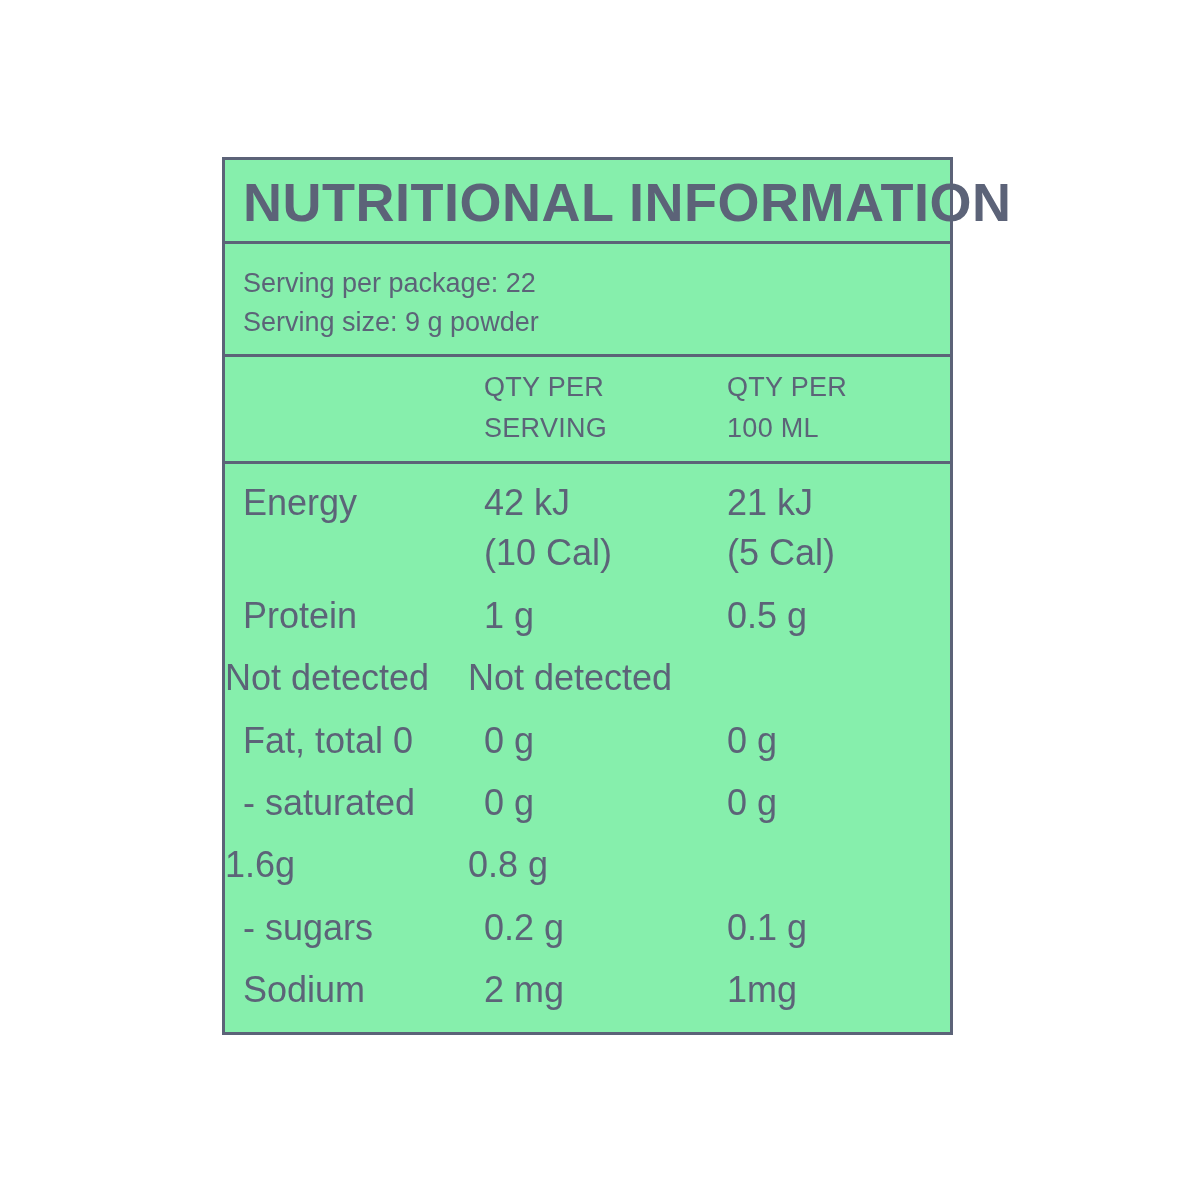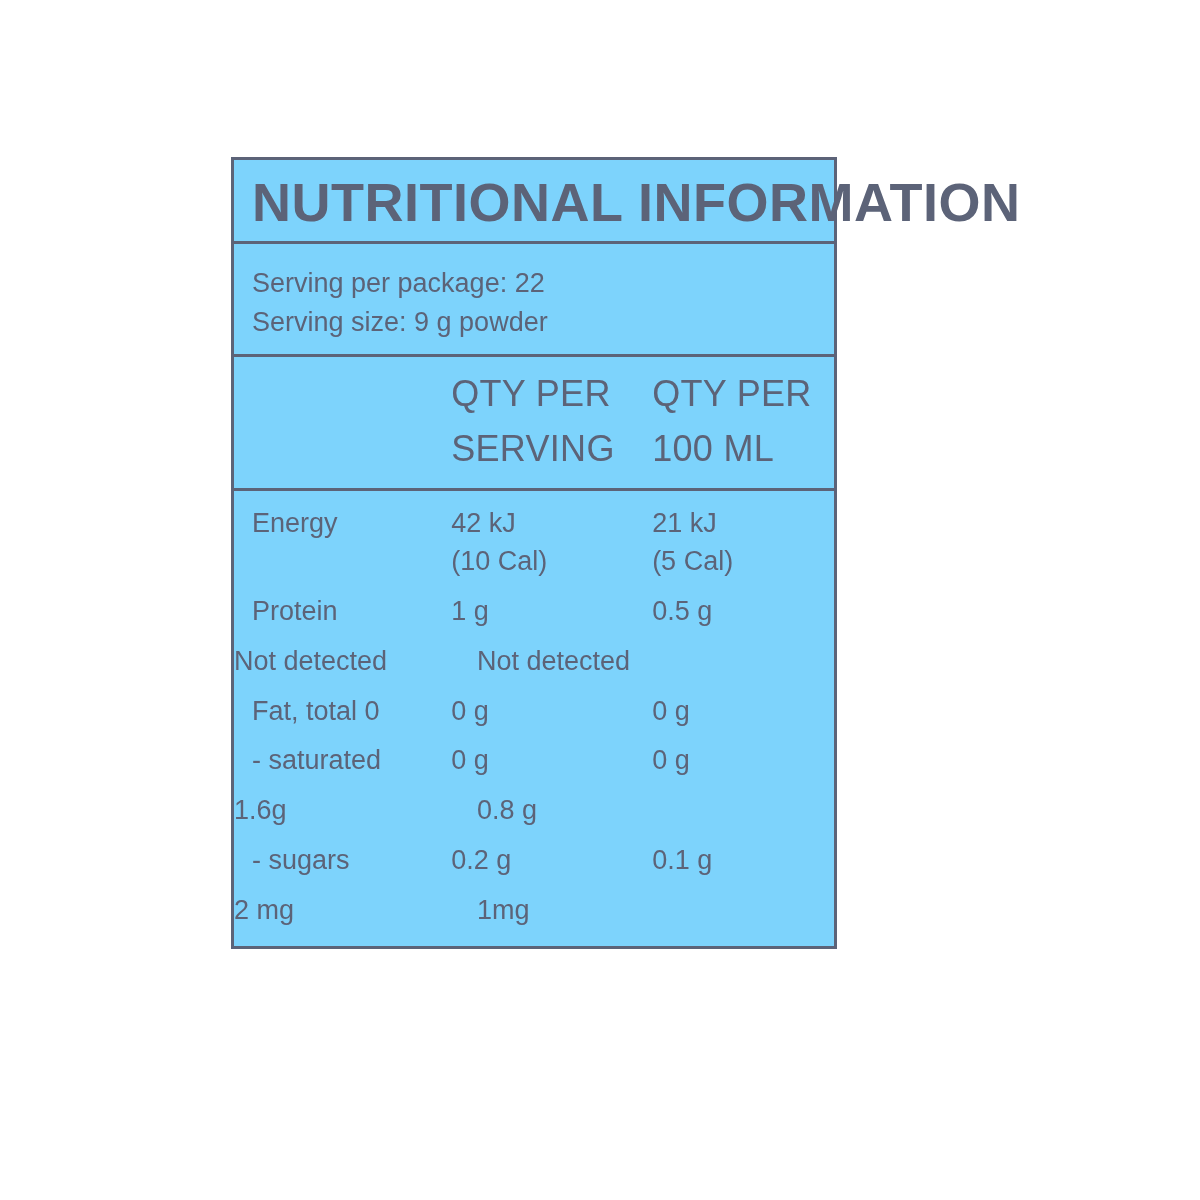--- a/index.html
+++ b/index.html
@@ -6,27 +6,27 @@
     margin: 0;
     padding: 0;
     background: #ffffff;
     width: 1200px;
     height: 1200px;
     font-family: "Liberation Sans", sans-serif;
   }
 
   #panel {
     position: absolute;
-    left: 231px;
+    left: 222px;
     top: 157px;
-    width: 606px;
+    width: 731px;
     box-sizing: border-box;
     border: 3px solid #5c6378;
     color: #5c6378;
-    background: #7dd3fc;
+    background: #86efac;
   }
 
   .title-row {
     border-bottom: 3px solid #5c6378;
     padding: 14px 18px 10px 18px;
   }
 
   .title {
     font-size: 54px;
     font-weight: bold;
@@ -61,37 +61,37 @@
     width: 243px;
     box-sizing: border-box;
   }
 
   .col-b {
     width: 220px;
     box-sizing: border-box;
   }
 
   .head-cell {
-    font-size: 36px;
+    font-size: 27px;
     line-height: 1.52;
     letter-spacing: 0.3px;
   }
 
   .rows {
     padding: 8px 0 10px 0;
   }
 
   .row {
     display: flex;
     align-items: flex-start;
     padding: 6px 0;
   }
 
   .cell {
-    font-size: 27px;
+    font-size: 36px;
     line-height: 1.4;
   }
 </style>
 </head>
 <body>
 
 <div id="panel">
 
   <div class="title-row">
     <div class="title">NUTRITIONAL INFORMATION</div>
@@ -192,20 +192,23 @@
       </div>
       <div class="col-a">
         <div class="cell">0.2 g</div>
       </div>
       <div class="col-b">
         <div class="cell">0.1 g</div>
       </div>
     </div>
 
     <div class="row">
+      <div class="col-label">
+        <div class="cell">Sodium</div>
+      </div>
       <div class="col-a">
         <div class="cell">2 mg</div>
       </div>
       <div class="col-b">
         <div class="cell">1mg</div>
       </div>
     </div>
 
   </div>
 </div>

